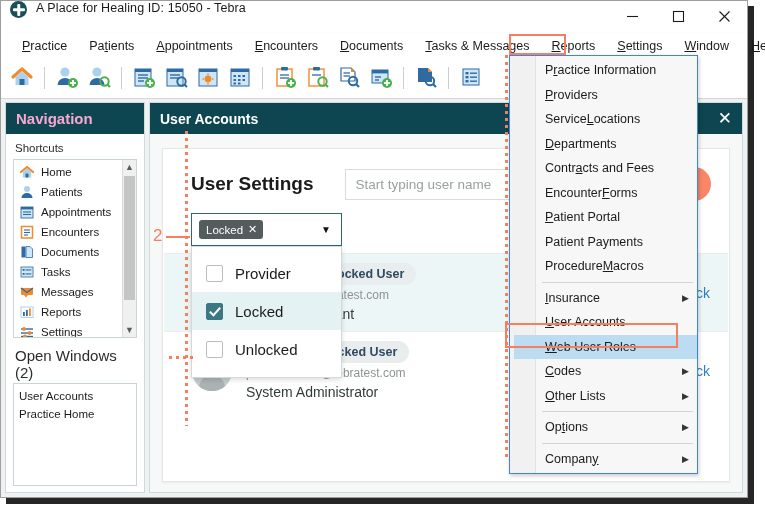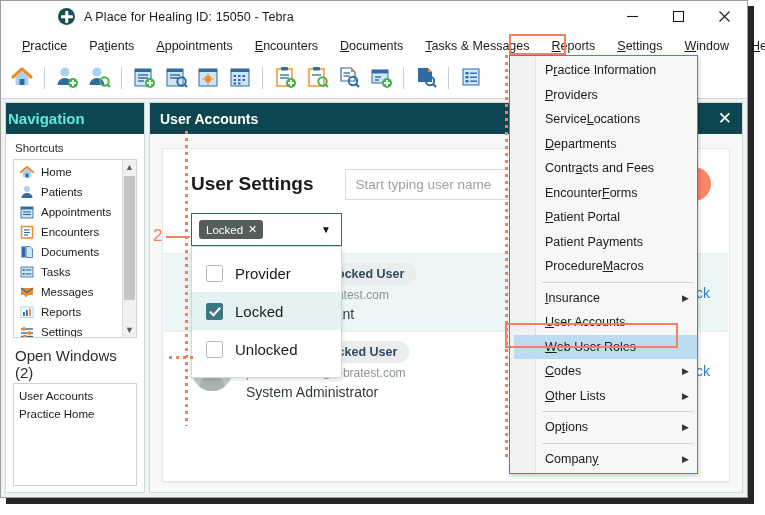--- a/index.html
+++ b/index.html
@@ -25,25 +25,24 @@
     background: #ffffff;
     border: 1px solid #9e9e9e;
     box-sizing: border-box;
     box-shadow: 6px 6px 0 rgba(0,0,0,0.85);
   }
 
   
   #titlebar {
     height: 31px;
     display: flex;
-    align-items: center;
+    align-items: flex-start;
     background: #ffffff;
     position: relative;
     border-bottom: 1px solid #fdfdfd;
-    padding-left: 48px;
   }
   #app-logo {
     width: 17px; height: 17px;
     margin-left: 9px; margin-right: 9px;
     border-radius: 50%;
     background: #1b4f57;
     position: relative;
     flex: none;
   }
   #app-logo::before {
@@ -148,26 +147,26 @@
     flex: none;
     background: #ffffff;
     border: 1px solid #cfdada;
     box-sizing: border-box;
     display: flex;
     flex-direction: column;
   }
   #nav-header {
     height: 31px;
     background: #0d4650;
-    color: #5eead4;
+    color: #f9a8d4;
     font-size: 15px;
     font-weight: bold;
     display: flex;
     align-items: center;
-    padding-left: 2px;
+    padding-left: 10px;
     flex: none;
   }
   #nav-inner {
     flex: 1;
     padding: 6px 7px 6px 7px;
     display: flex;
     flex-direction: column;
     background: #ffffff;
     min-height: 0;
   }

